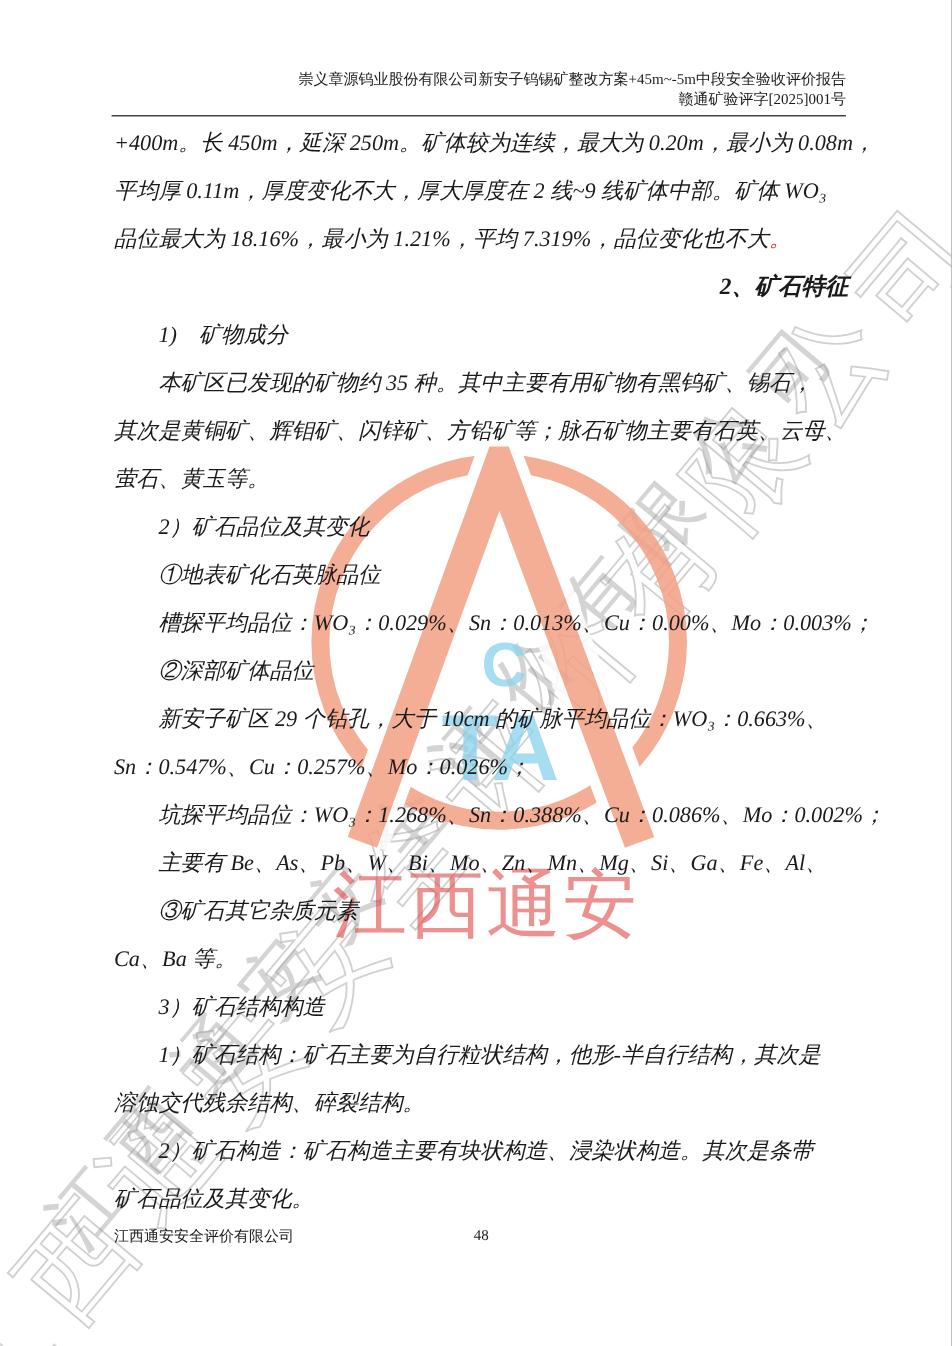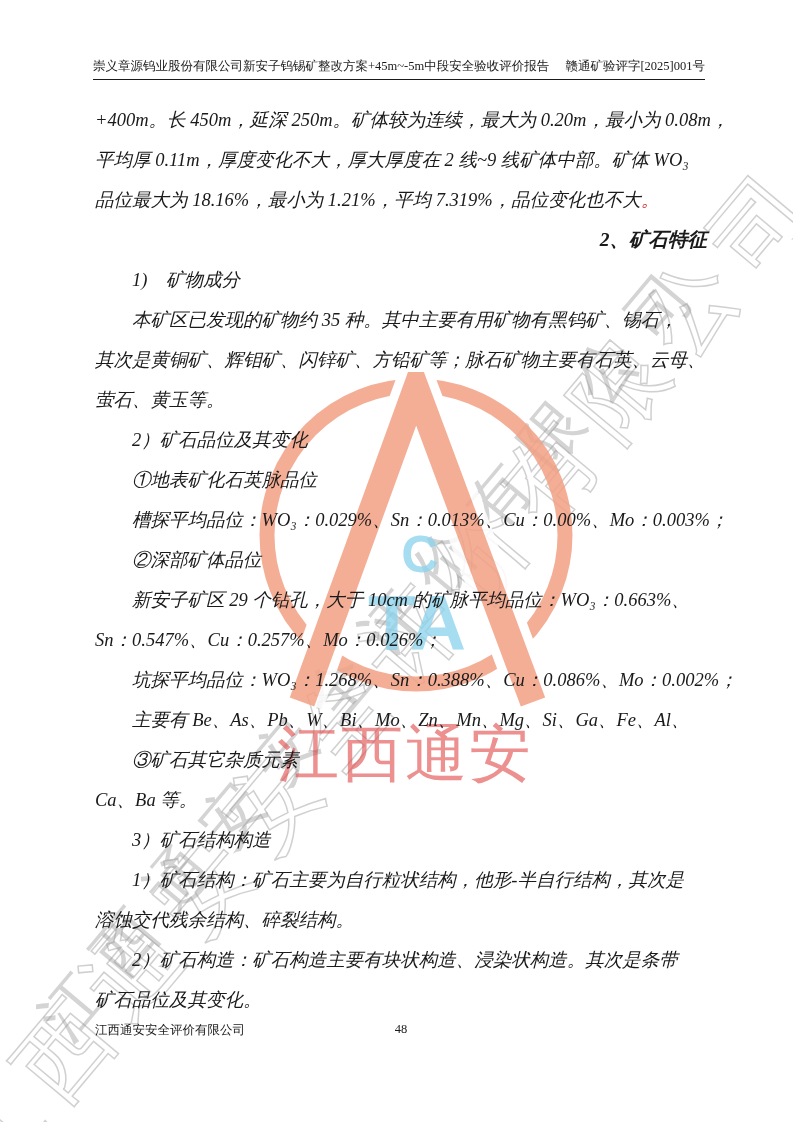--- a/index.html
+++ b/index.html
@@ -13,20 +13,21 @@
   }
   
   #header{
     position:absolute;left:93px;top:58px;width:612px;
     display:flex;justify-content:space-between;align-items:flex-end;
     font-size:12.5px;letter-spacing:0;
     border-bottom:1.5px solid #1a1a1a;
     padding-bottom:4px;
     white-space:nowrap;
     z-index:6;
+    flex-direction:column;
   }
   
   #doc-body{
     position:absolute;left:95px;top:100px;width:612px;
     z-index:5;
   }
   #doc-body .line{
     height:40px;line-height:40px;
     font-size:18.5px;
     white-space:nowrap;

